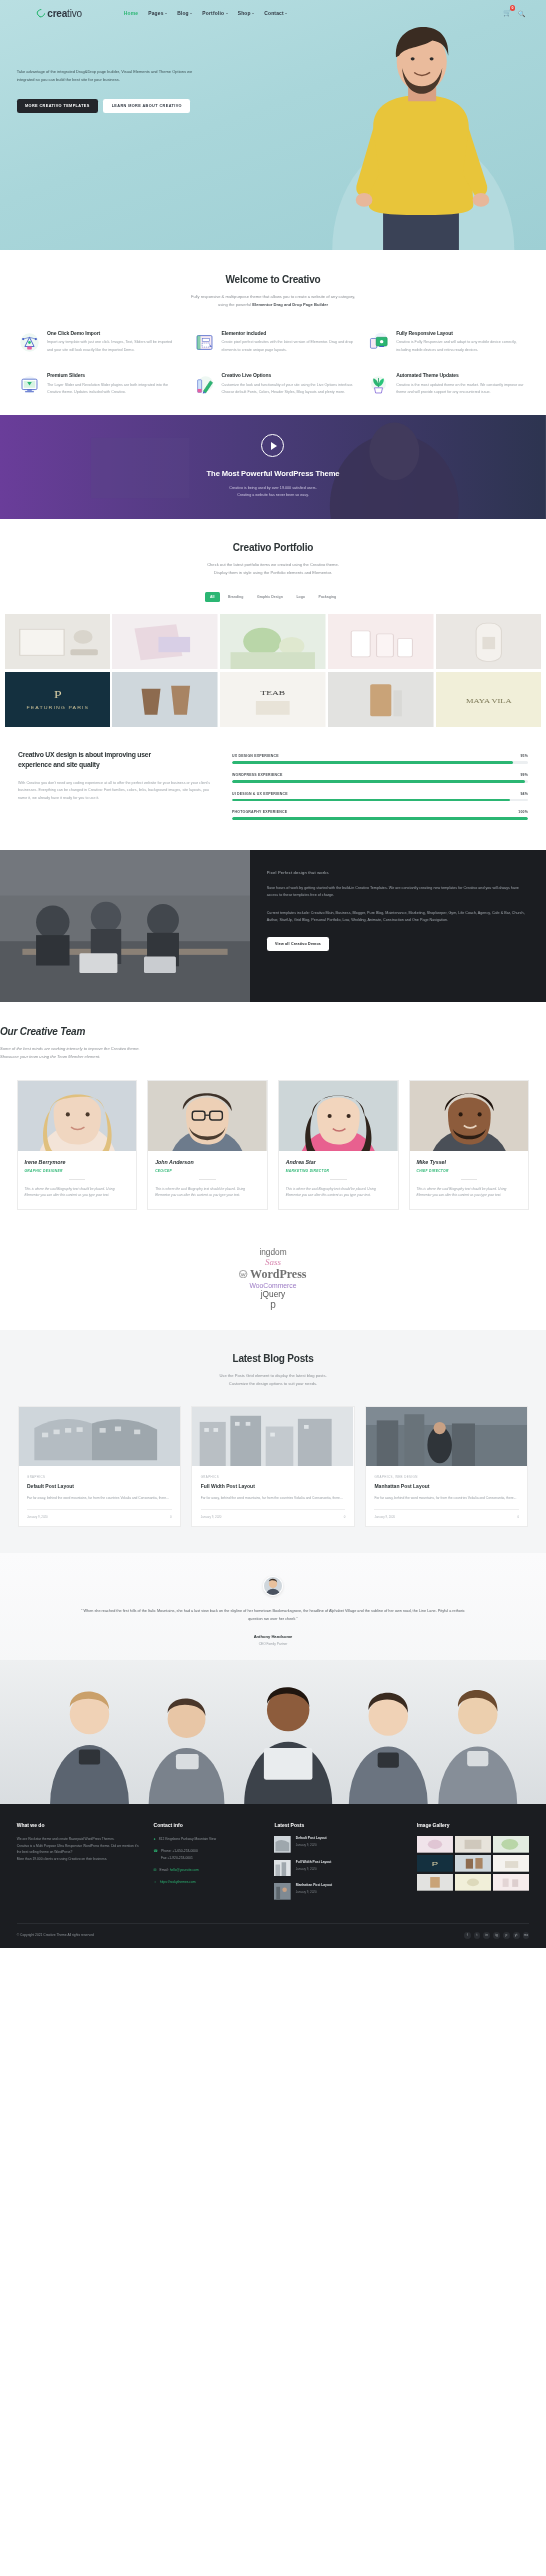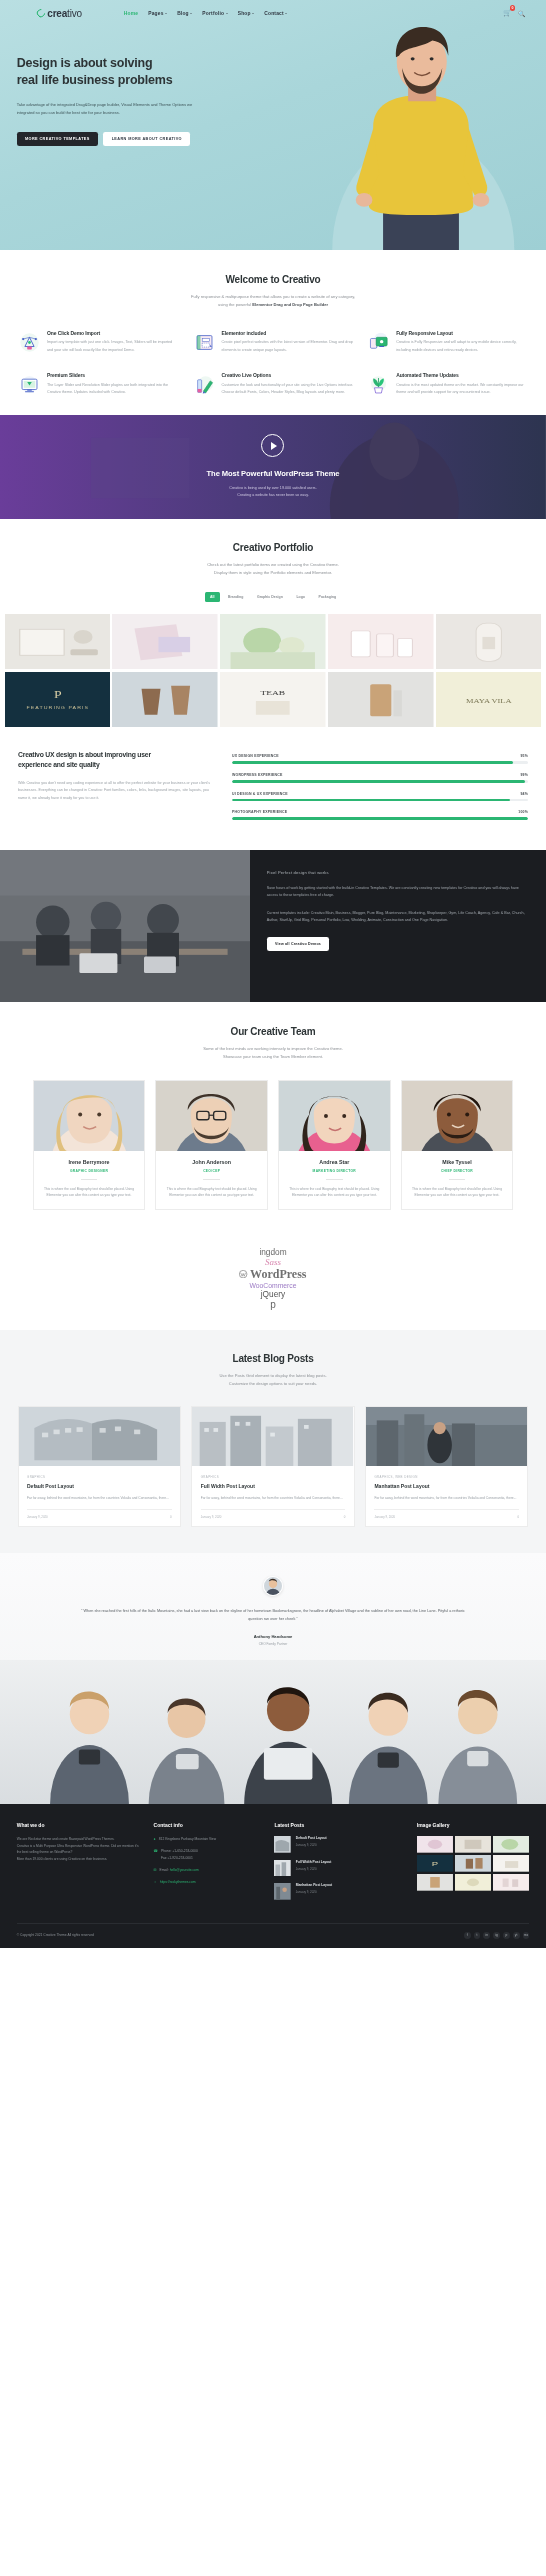--- a/index.html
+++ b/index.html
@@ -132,21 +132,21 @@
   .cta-kicker { font-size:4.1px; color:#aeb4b9; letter-spacing:0.2px;}
   .cta-h { margin-top:9px; font-size:8.3px; font-weight:bold; line-height:1.45; letter-spacing:-0.2px;}
   .cta-p { margin-top:10px; font-size:3.7px; line-height:2.0; color:#9fa5ab;}
   .cta-btn {
     margin-top:12px; display:inline-block; background:#fff; color:#1b1d21;
     font-size:3.6px; font-weight:bold; padding:5.3px 8.3px; border-radius:2.3px;
     letter-spacing:0.2px; cursor:pointer;
   }
 
   
-  .team { padding:24px 16px 20px; text-align:center; background:#fff;}
+  .team { padding:24px 0 20px; text-align:left; background:#fff;font-style:italic;}
   .team-grid { margin-top:18px; padding:0 16.7px; display:grid; grid-template-columns:repeat(4,1fr); gap:10px;}
   .member { background:#fff; border:0.8px solid #ececec; }
   .member-photo { height:70px; position:relative; overflow:hidden;}
   .member-body { padding:8.3px 6.8px 10.6px; }
   .member-name { font-size:5.3px; font-weight:bold; color:#2d3436;}
   .member-role { margin-top:3.8px; font-size:3.3px; font-weight:bold; color:#2bb673; letter-spacing:0.3px;}
   .member-div { margin:6px auto; width:16.7px; height:0.8px; background:#e4e4e4;}
   .member-text { font-size:3.3px; line-height:1.95; color:#9aa0a6;}
 
   
@@ -277,24 +277,20 @@
       </div>
       <div class="nav-right">
         <div class="cart-icon">🛒
           <span class="cart-badge">0</span>
         </div>
         <div class="search-icon">🔍</div>
       </div>
     </nav>
 
     <div class="hero-copy">
-      <h1 class="hero-h1">
-        <span>Design is about solving</span><br>
-        <span>real life business problems</span>
-      </h1>
       <p class="hero-p">Take advantage of the integrated Drag&amp;Drop page builder, Visual Elements and Theme Options we integrated so you can build the best site for your business.</p>
       <div class="hero-btns">
         <div class="btn btn-dark">MORE CREATIVO TEMPLATES</div>
         <div class="btn btn-light">LEARN MORE ABOUT CREATIVO</div>
       </div>
     </div>
   </section>
 
   <section class="welcome">
     <h2 class="sec-title">Welcome to Creativo</h2>

